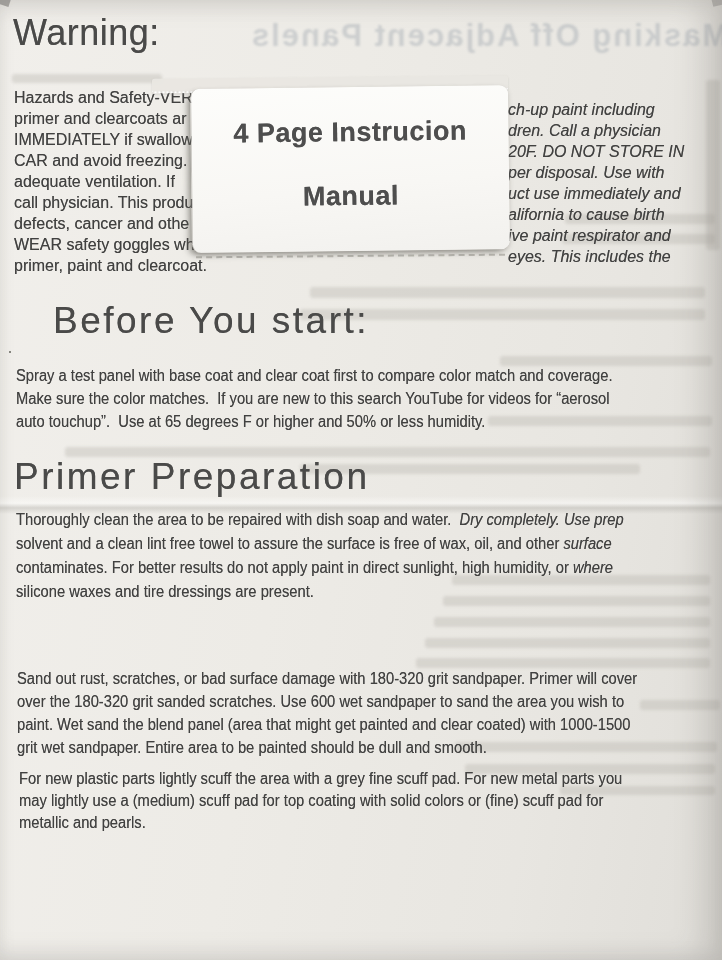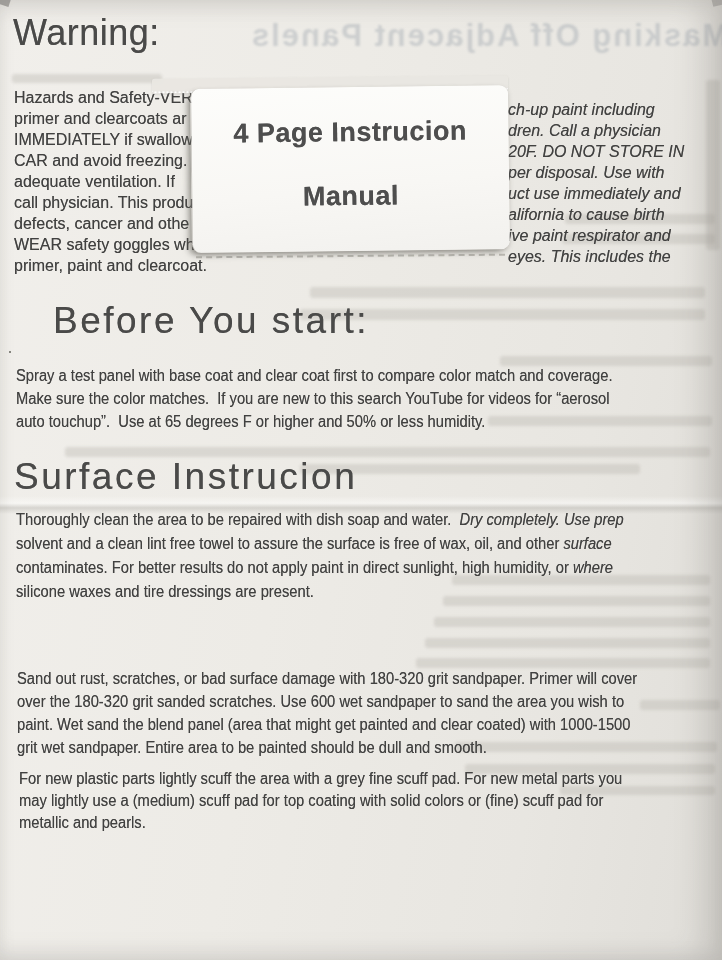--- a/index.html
+++ b/index.html
@@ -106,21 +106,21 @@
   <div class="tearbottom"></div>
   <div class="card">
     <div class="cline c1">4 Page Instrucion</div>
     <div class="cline c2">Manual</div>
   </div>
 
   <div class="h bys">Before You start:</div>
   <div class="stray">·</div>
   <div class="lines scaled bys-lines"><div class="tline"><span>Spray a test panel with base coat and clear coat first to compare color match and coverage.</span></div><div class="tline"><span>Make sure the color matches.  If you are new to this search YouTube for videos for “aerosol</span></div><div class="tline"><span>auto touchup”.  Use at 65 degrees F or higher and 50% or less humidity.</span></div></div>
 
-  <div class="h sp">Surface Instrucion</div>
+  <div class="h sp">Primer Preparation</div>
   <div class="lines scaled sp-lines"><div class="tline"><span>Thoroughly clean the area to be repaired with dish soap and water.  </span><span class="it">Dry completely. Use prep</span></div><div class="tline"><span>solvent and a clean lint free towel to assure the surface is free of wax, oil, and other </span><span class="it">surface</span></div><div class="tline"><span>contaminates. For better results do not apply paint in direct sunlight, high humidity, or </span><span class="it">where</span></div><div class="tline"><span>silicone waxes and tire dressings are present.</span></div></div>
 
   <div class="lines scaled bs-lines1"><div class="tline"><span>Sand out rust, scratches, or bad surface damage with 180-320 grit sandpaper. Primer will cover</span></div><div class="tline"><span>over the 180-320 grit sanded scratches. Use 600 wet sandpaper to sand the area you wish to</span></div><div class="tline"><span>paint. Wet sand the blend panel (area that might get painted and clear coated) with 1000-1500</span></div><div class="tline"><span>grit wet sandpaper. Entire area to be painted should be dull and smooth.</span></div></div>
   <div class="lines scaled bs-lines2"><div class="tline"><span>For new plastic parts lightly scuff the area with a grey fine scuff pad. For new metal parts you</span></div><div class="tline"><span>may lightly use a (medium) scuff pad for top coating with solid colors or (fine) scuff pad for</span></div><div class="tline"><span>metallic and pearls.</span></div></div>
 
   <div class="vignette"></div>
   <div class="corner tl"></div>
   <div class="corner tr"></div>
 </div>
 

